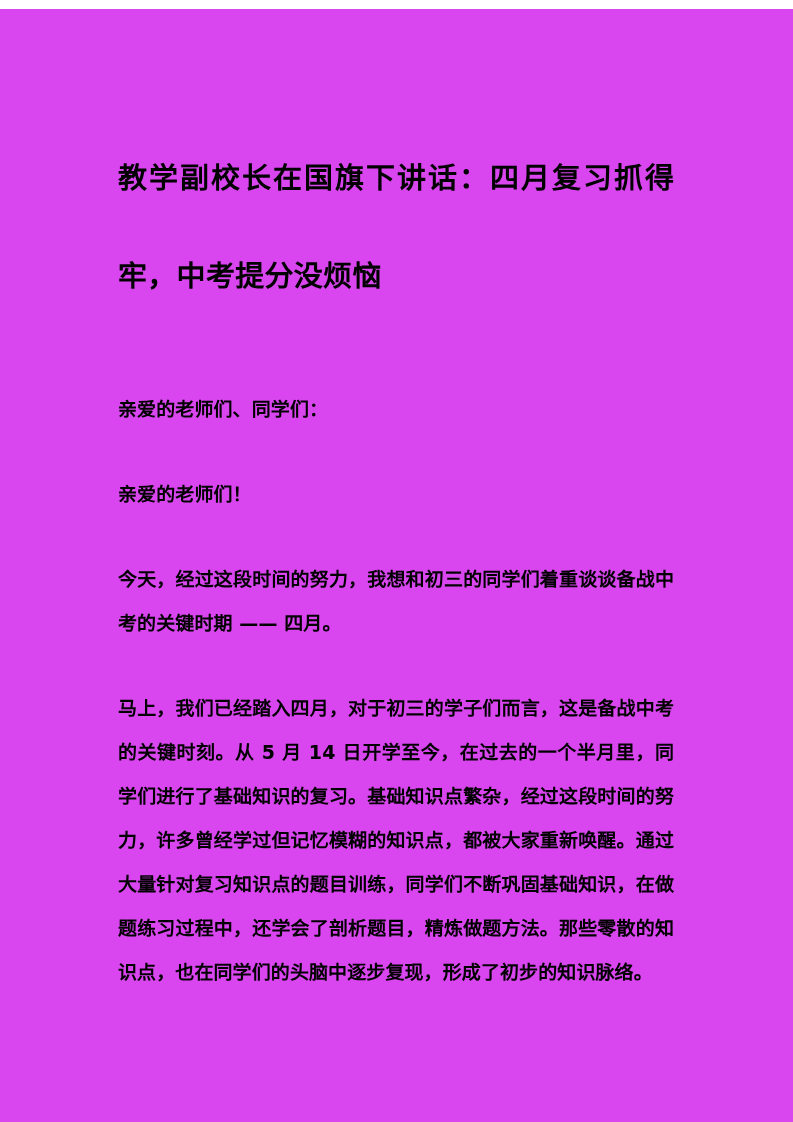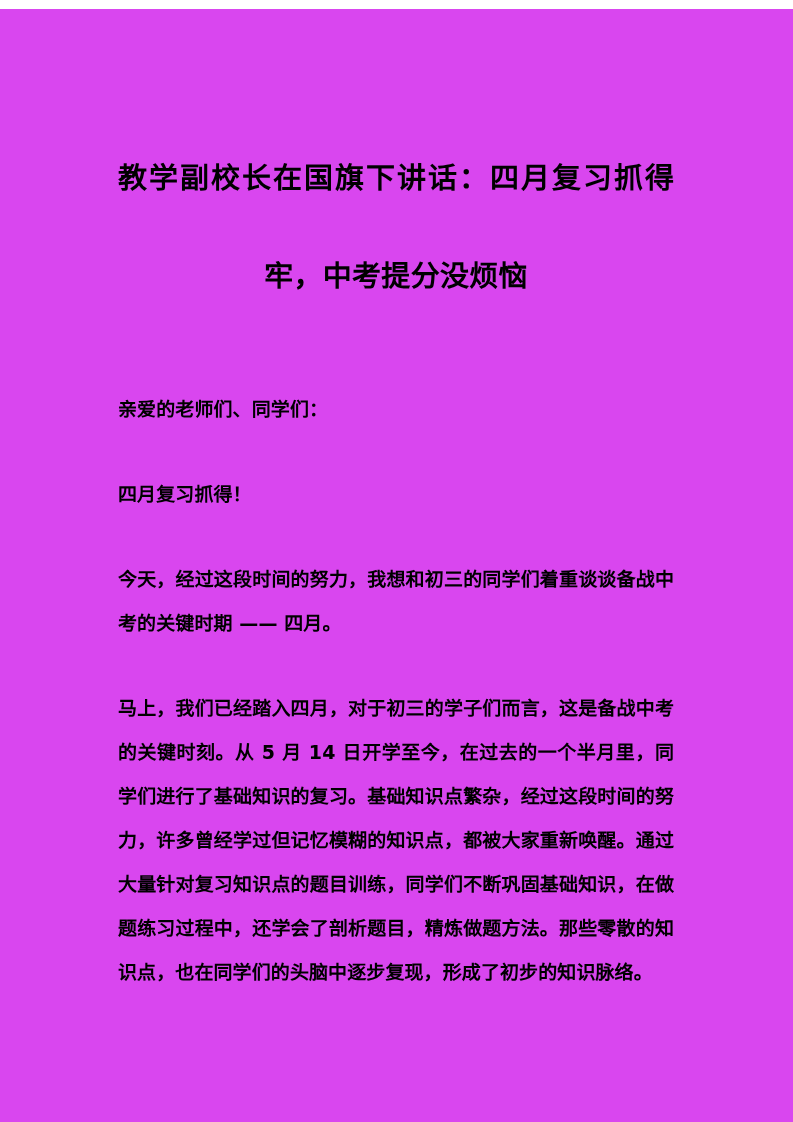--- a/index.html
+++ b/index.html
@@ -41,21 +41,21 @@
 
   
   .doc-title .title-line-1 {
     text-align: justify;
     text-align-last: justify;
     white-space: nowrap;
     letter-spacing: 0;
   }
 
   .doc-title .title-line-2 {
-    text-align: center;
+    text-align: left;
   }
 
   
   .doc-body {
     position: absolute;
     left: 118px;
     top: 378px;
     width: 556px;
     font-size: 19px;
     font-weight: 700;
@@ -80,18 +80,18 @@
 
 <div class="page">
 
   <div class="doc-title">
     <span class="title-line title-line-1">教学副校长在国旗下讲话：四月复习抓得</span>
     <span class="title-line title-line-2">牢，中考提分没烦恼</span>
   </div>
 
   <div class="doc-body">
     <p>亲爱的老师们、同学们：</p>
-    <p>四月复习抓得！</p>
+    <p>亲爱的老师们！</p>
     <p>今天，经过这段时间的努力，我想和初三的同学们着重谈谈备战中考的关键时期 —— 四月。</p>
     <p>马上，我们已经踏入四月，对于初三的学子们而言，这是备战中考的关键时刻。从 5 月 14 日开学至今，在过去的一个半月里，同学们进行了基础知识的复习。基础知识点繁杂，经过这段时间的努力，许多曾经学过但记忆模糊的知识点，都被大家重新唤醒。通过大量针对复习知识点的题目训练，同学们不断巩固基础知识，在做题练习过程中，还学会了剖析题目，精炼做题方法。那些零散的知识点，也在同学们的头脑中逐步复现，形成了初步的知识脉络。</p>
   </div>
 
 </div>
 
 </body></html>

